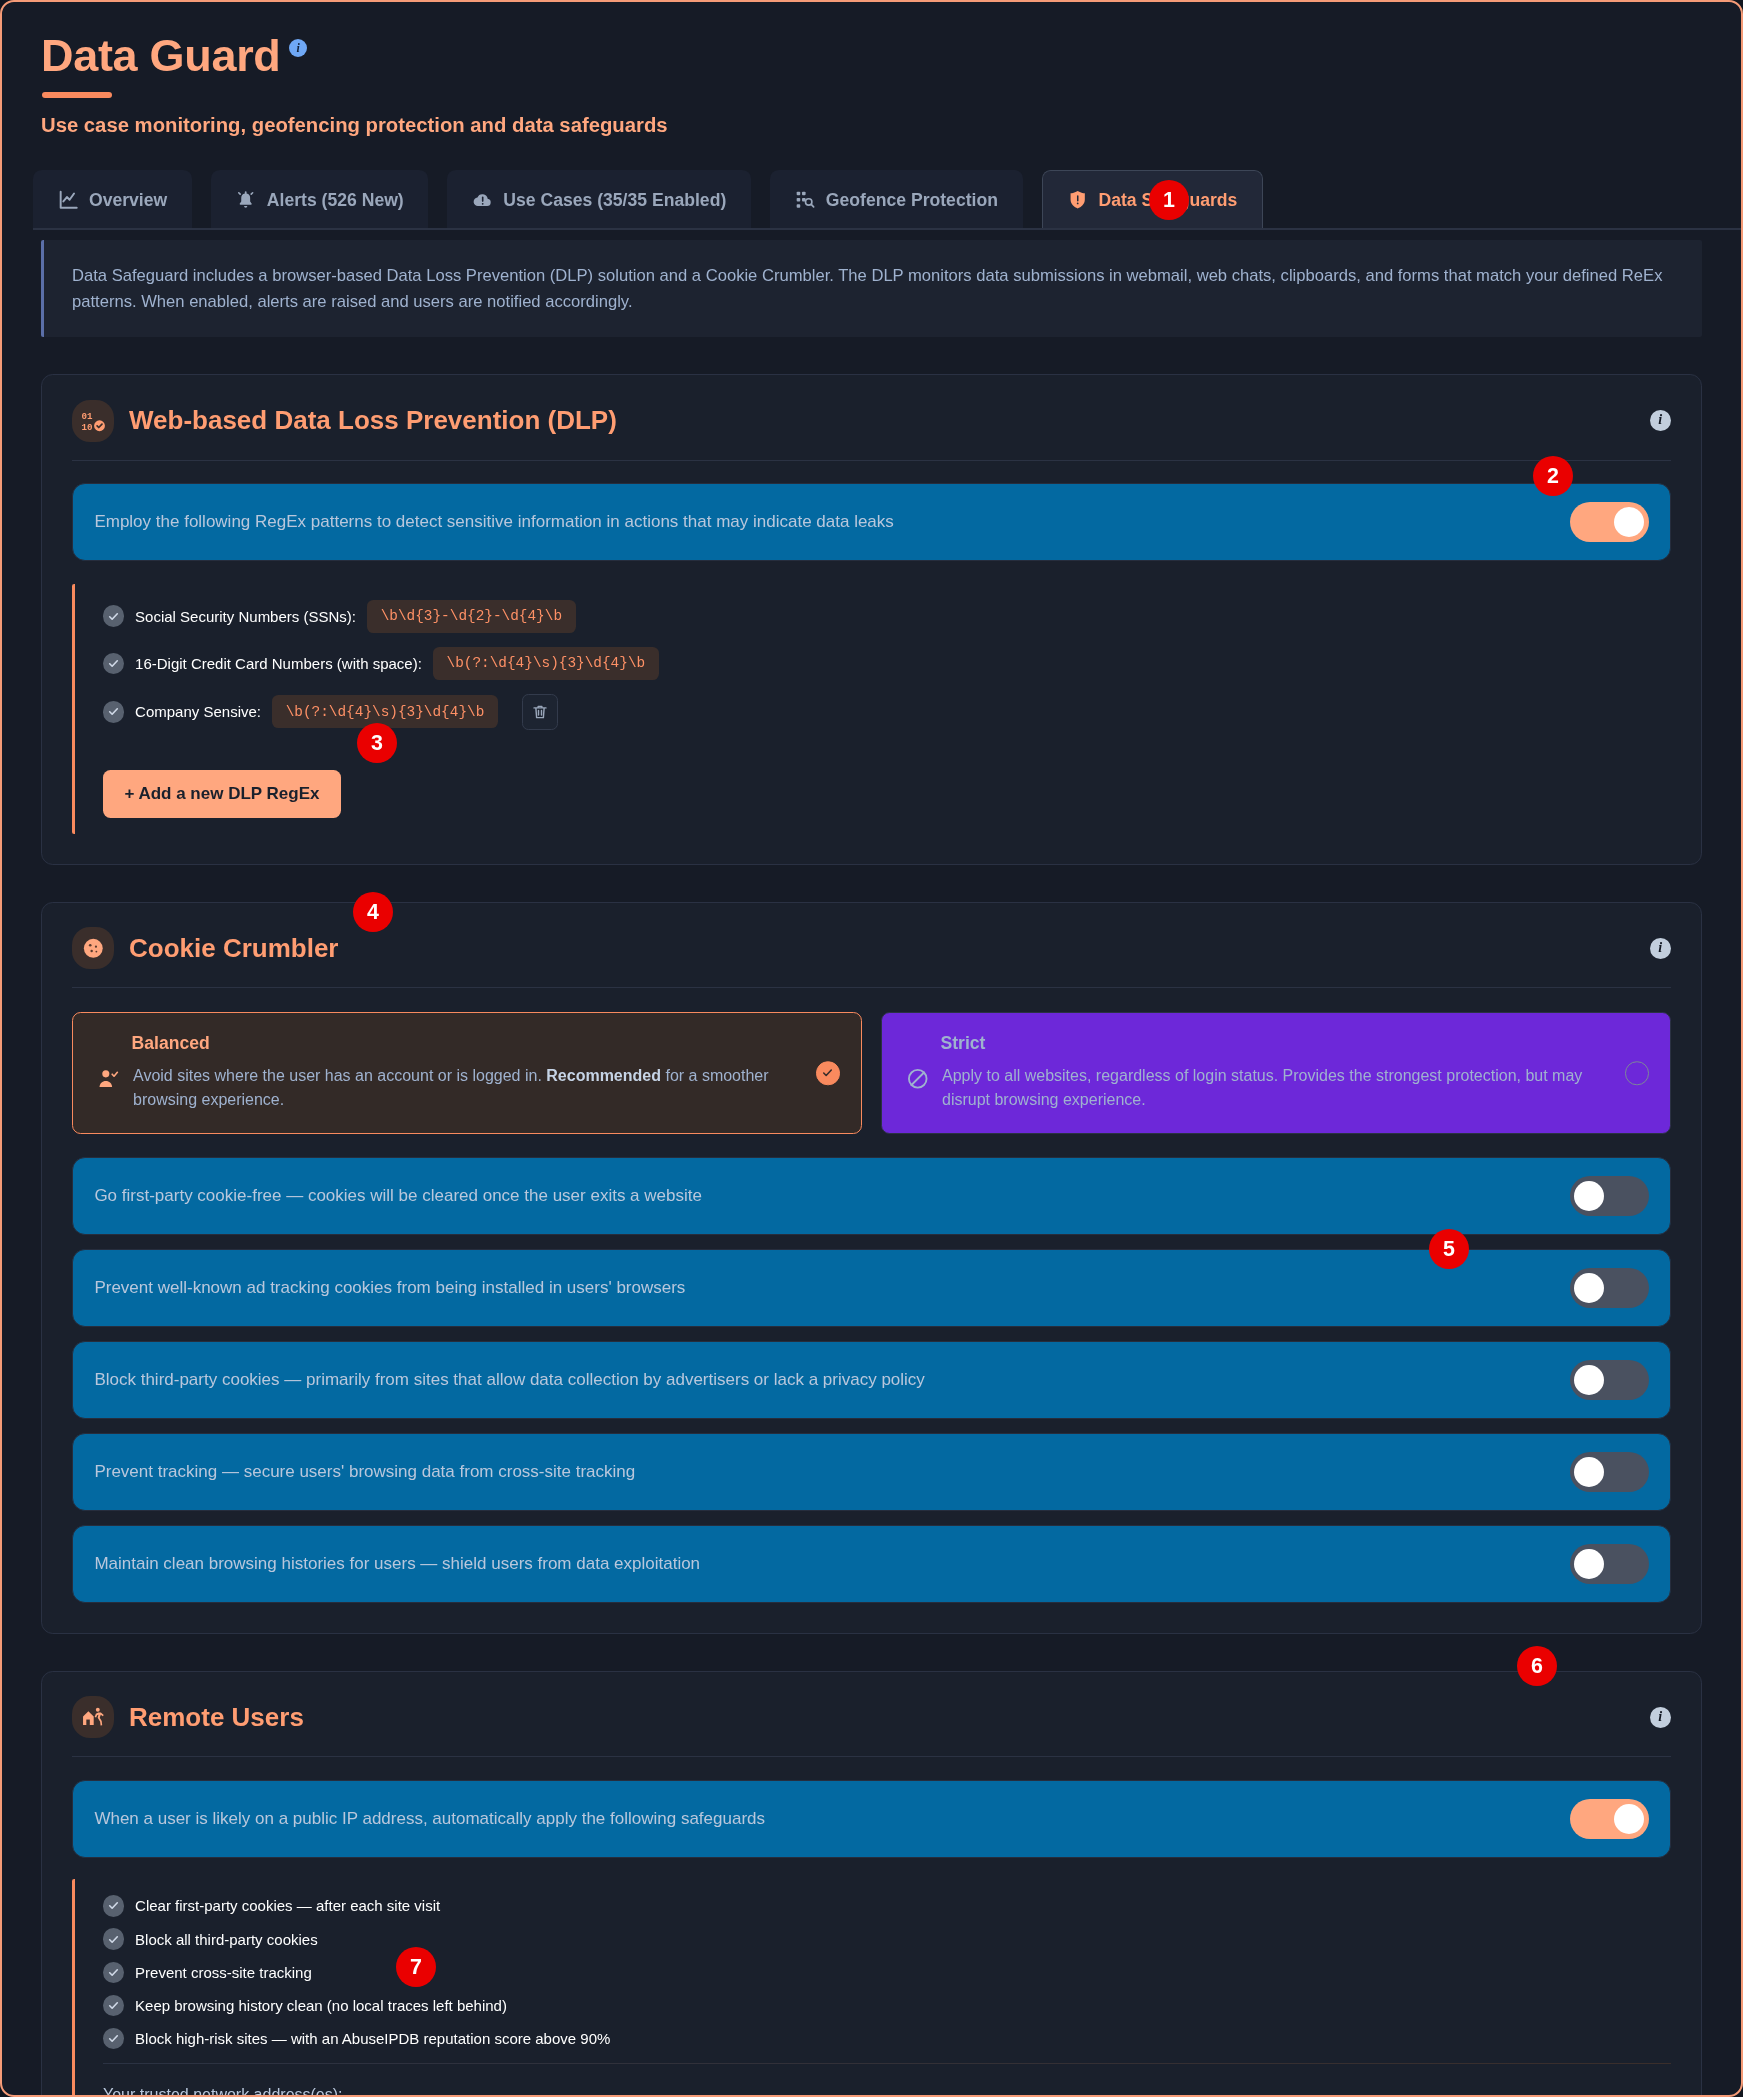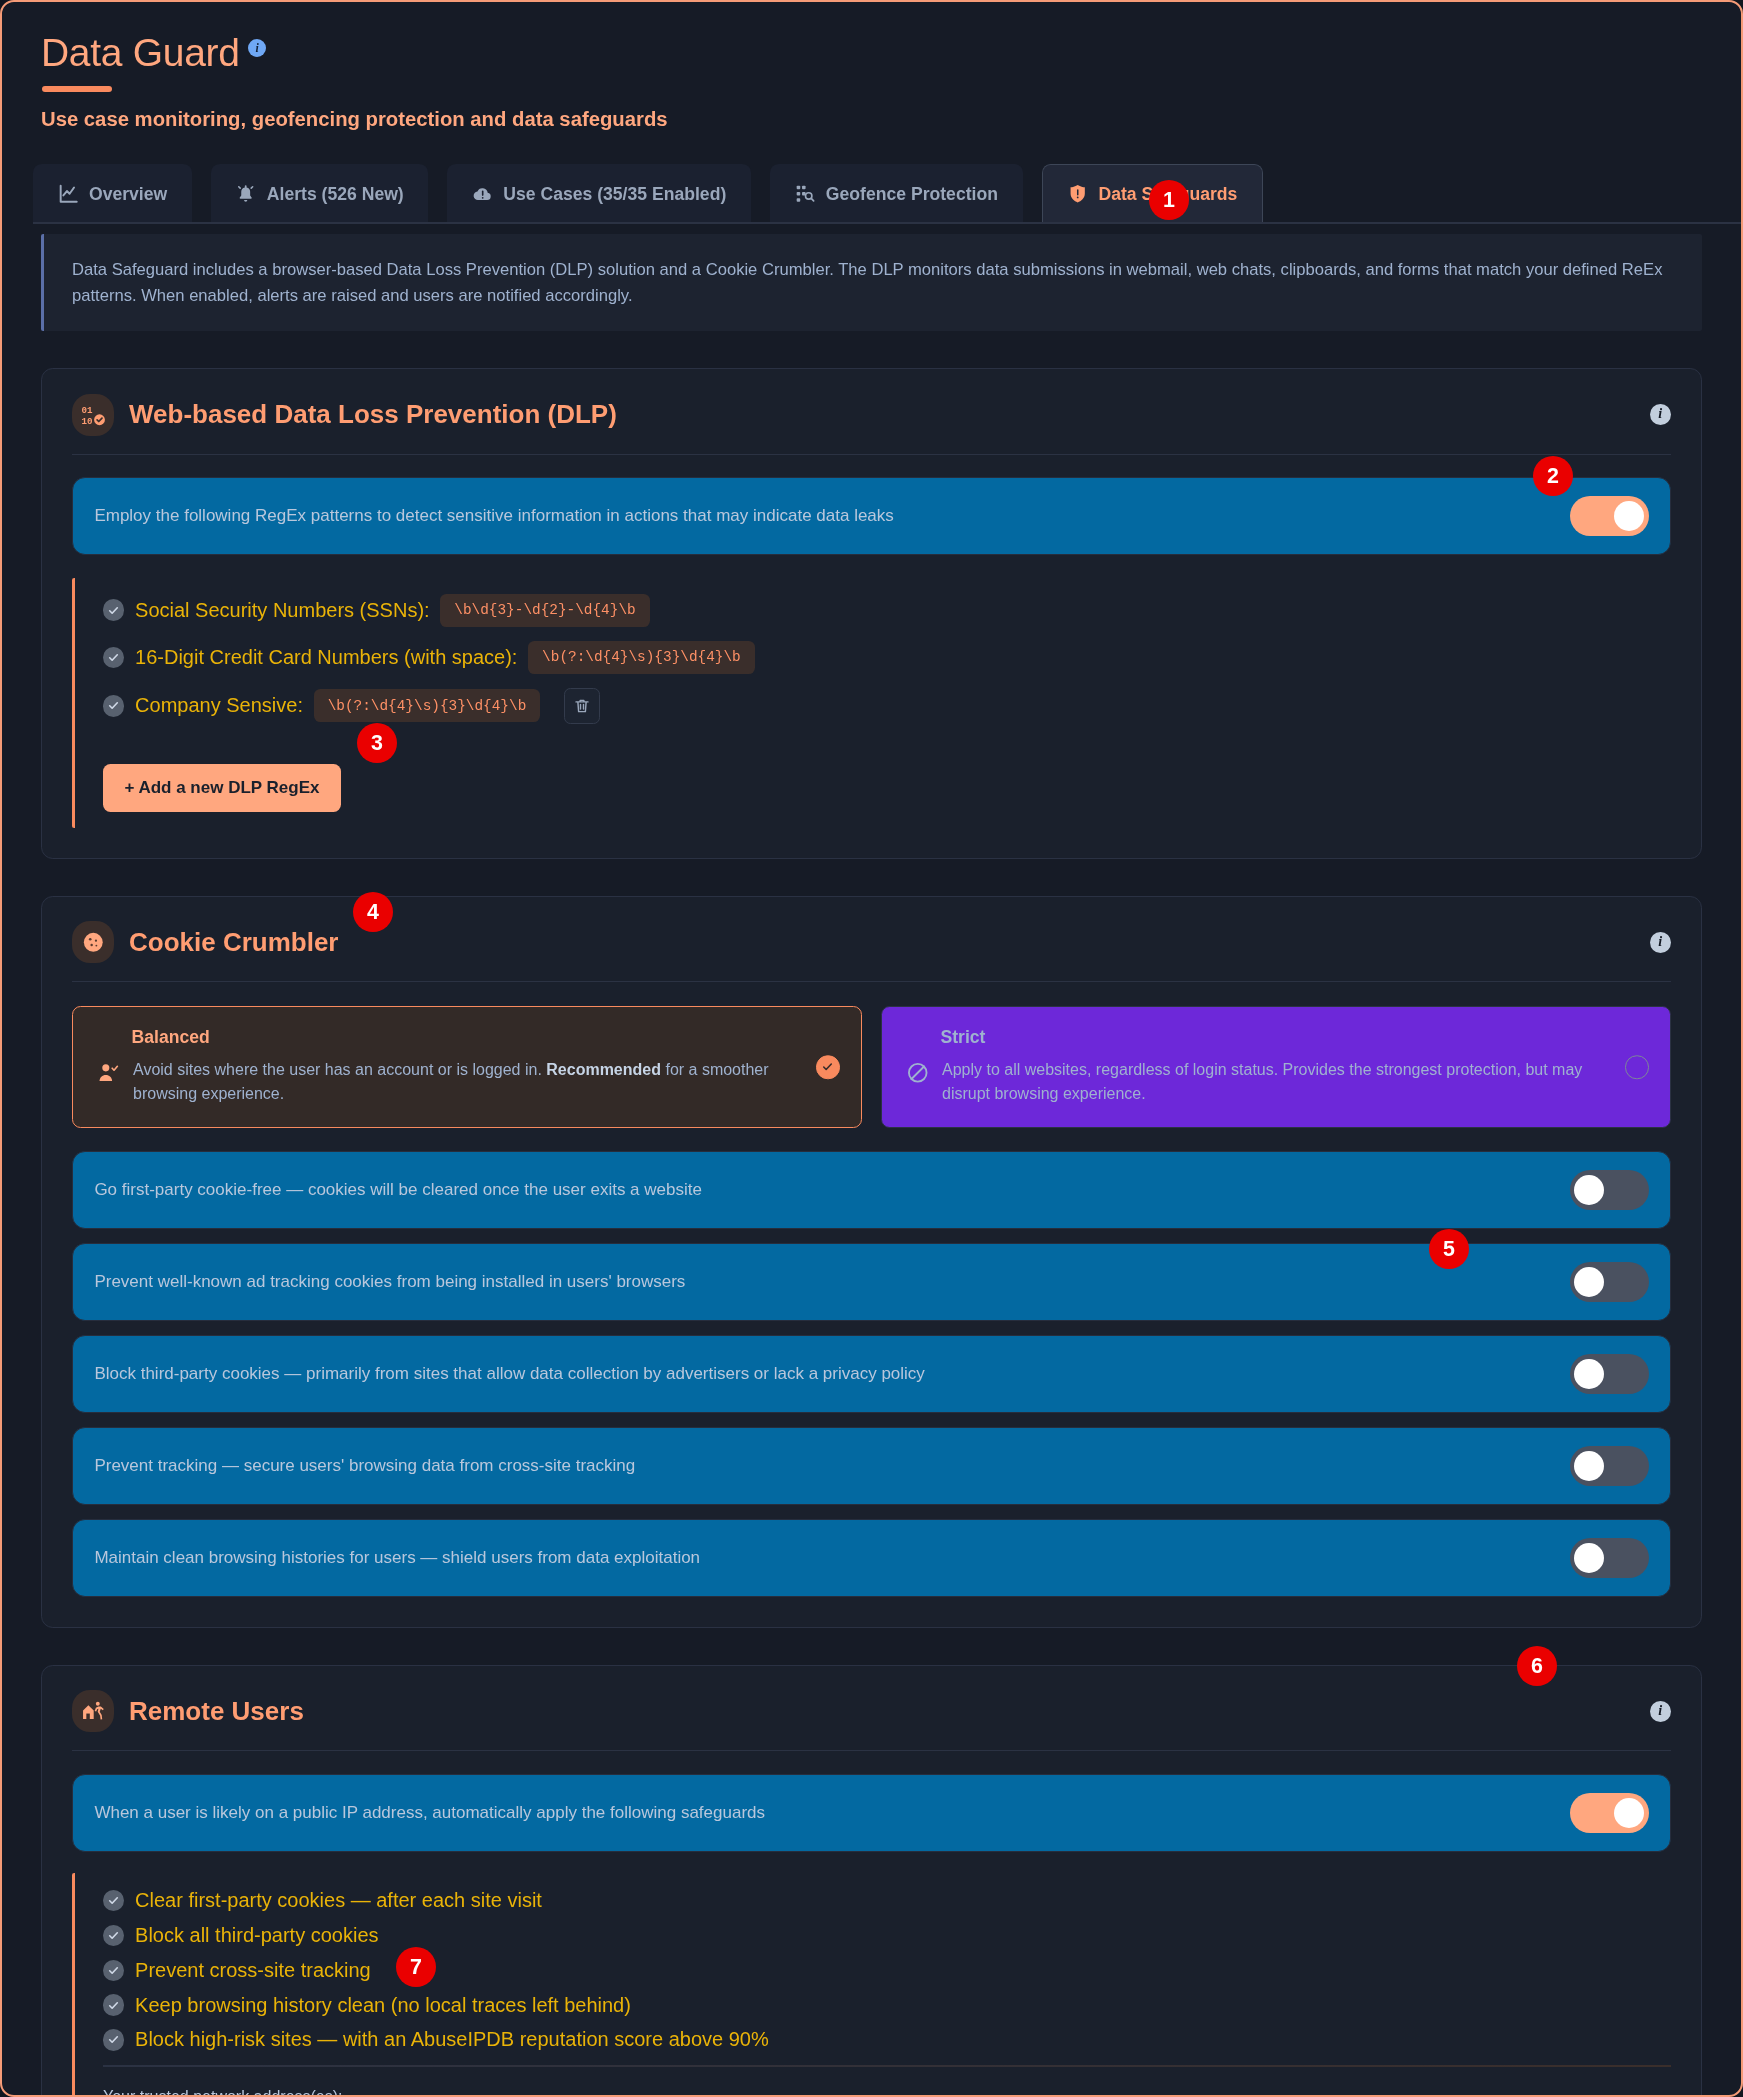--- a/index.html
+++ b/index.html
@@ -22,22 +22,22 @@
     padding: 0;
     overflow: hidden;
   }
 
   
   .header { padding: 31px 0 0 39px; }
 
   .title-row { display: flex; align-items: flex-start; gap: 8.6px; }
 
   .page-title {
-    font-size: 39px;
-    font-weight: 400;
+    font-size: 45px;
+    font-weight: 700;
     color: #ffa77f;
     letter-spacing: -0.3px;
     line-height: 1;
   }
 
   .title-info {
     width: 18px; height: 18px;
     border-radius: 50%;
     background: #6fa8f5;
     color: #11223a;
@@ -239,22 +239,22 @@
     width: 21.4px; height: 21.4px;
     border-radius: 50%;
     background: #58616f;
     display: flex; align-items: center; justify-content: center;
     flex: 0 0 auto;
     cursor: pointer;
   }
   .chk svg { display: block; }
 
   .regex-label {
-    color: #eab308;
-    font-size: 20px;
+    color: #ffffff;
+    font-size: 15px;
   }
 
   .regex-pill {
     background: #3a2e2b;
     color: #ff9166;
     font-family: "Liberation Mono", monospace;
     font-size: 14.4px;
     padding: 8.6px 14px;
     border-radius: 6.4px;
   }

